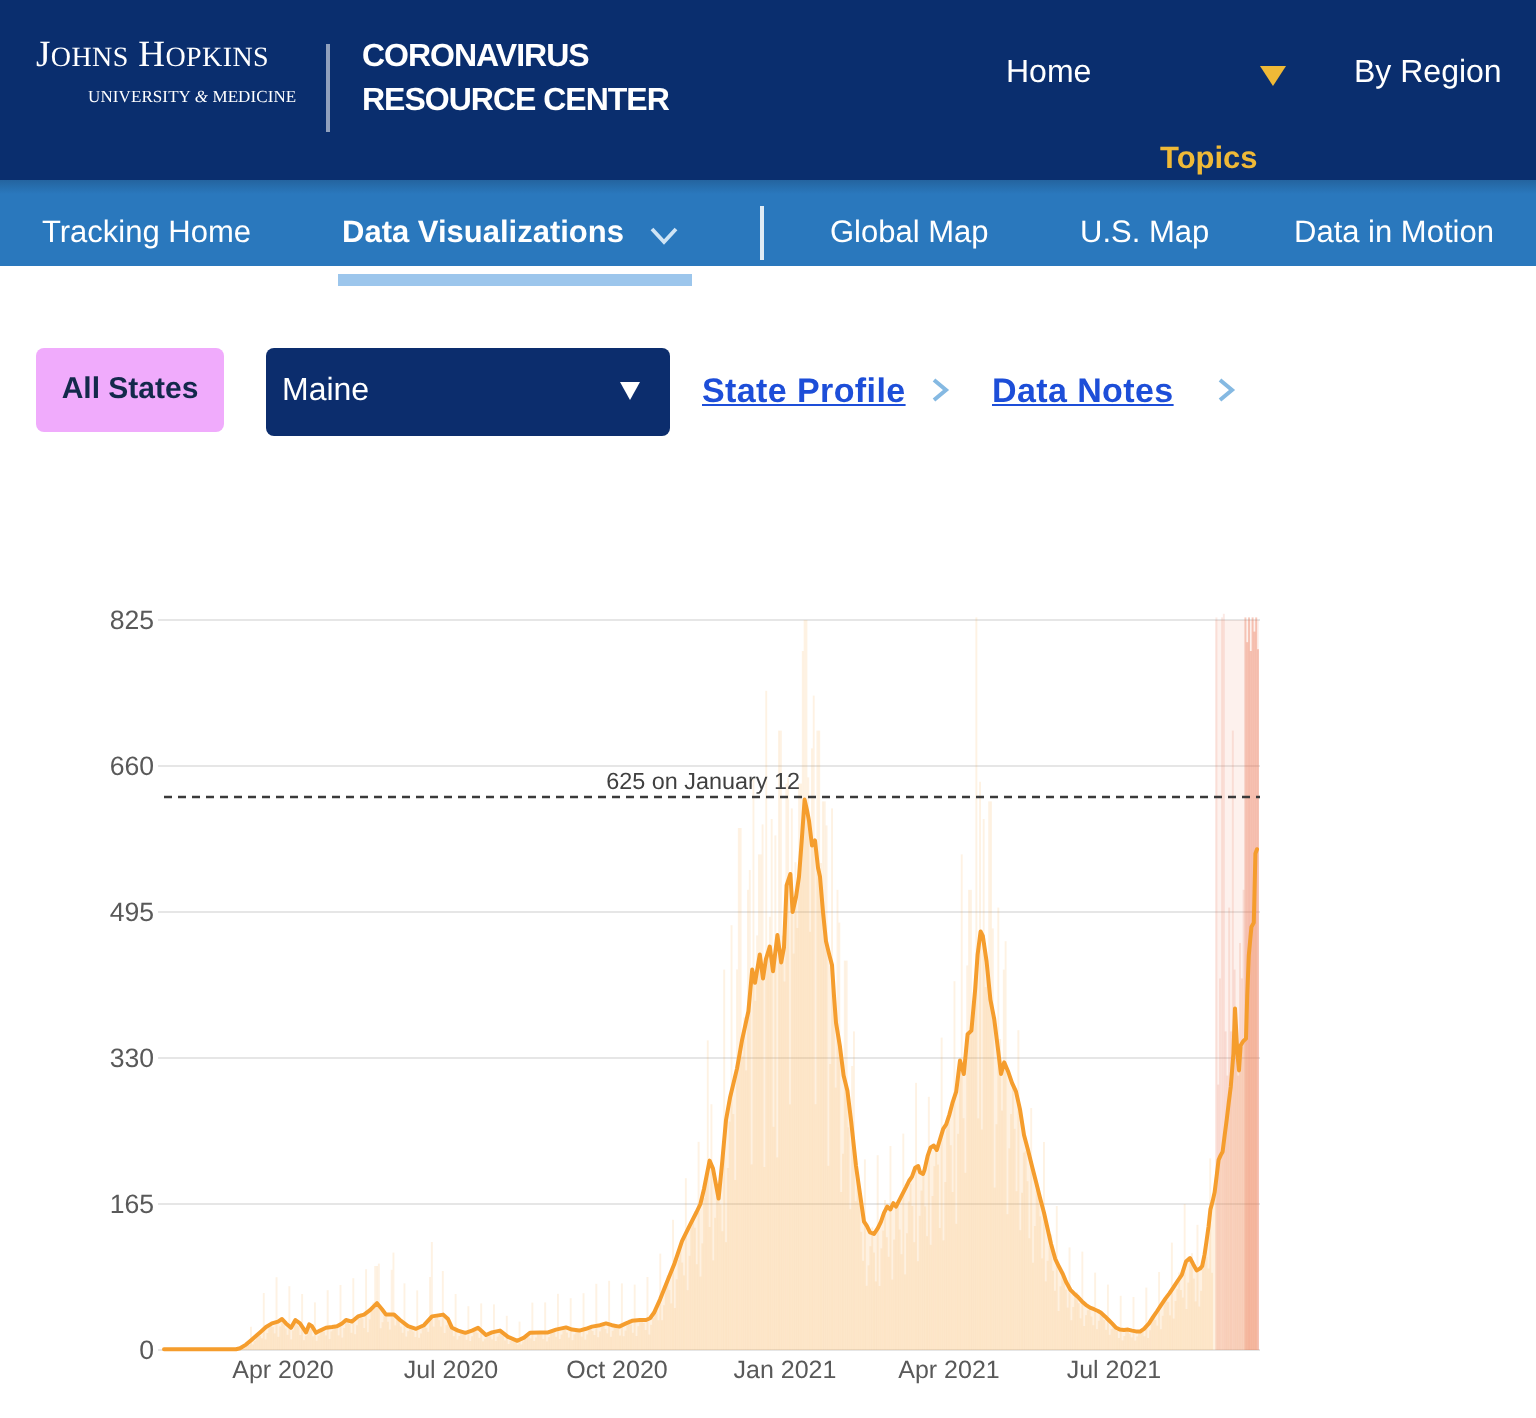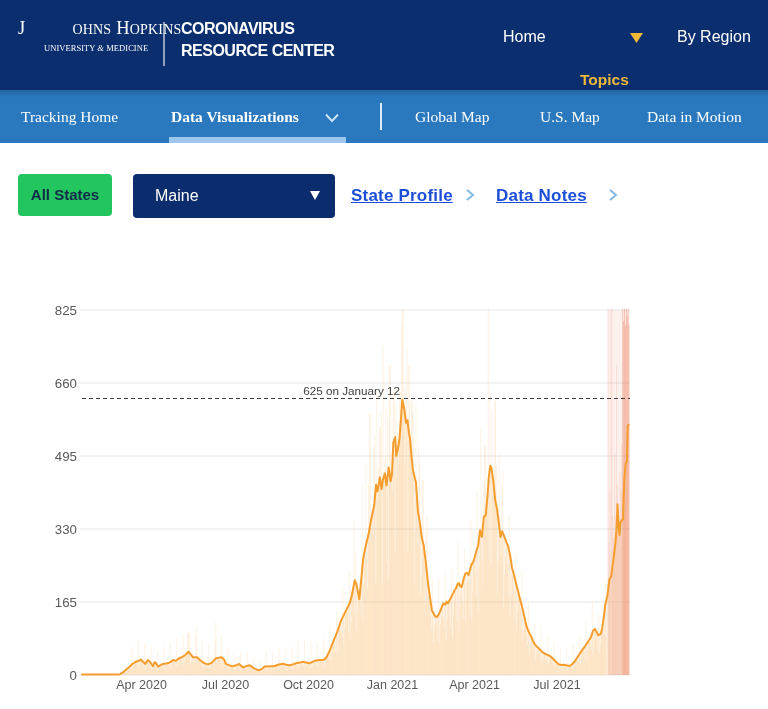--- a/index.html
+++ b/index.html
@@ -4,34 +4,34 @@
 *{margin:0;padding:0;box-sizing:border-box;}
 body{width:768px;height:709px;background:#fff;font-family:"Liberation Sans",sans-serif;position:relative;overflow:hidden;}
 .hdr{position:absolute;left:0;top:0;width:768px;height:90px;background:#0a2e6e;}
 .jhu{position:absolute;left:18px;top:18px;color:#fff;}
 .jhu1{font-family:"Liberation Serif",serif;font-size:18.5px;letter-spacing:0.2px;white-space:nowrap;}
 .jhu2{font-family:"Liberation Serif",serif;font-size:8.5px;letter-spacing:0.05px;margin-top:4px;margin-left:26px;white-space:nowrap;}
 .hdiv{position:absolute;left:163px;top:22px;width:2px;height:44px;background:rgba(255,255,255,0.55);}
 .crc{position:absolute;left:181px;top:18px;color:#fff;font-weight:bold;font-size:16px;letter-spacing:-0.5px;line-height:22px;}
 .topnav{position:absolute;top:0;left:0;width:768px;height:96px;}
 .topnav span{position:absolute;top:28px;font-size:16px;color:#fff;white-space:nowrap;}
-.bar2{position:absolute;left:0;top:90px;width:768px;height:53px;background:linear-gradient(#24649f,#2a78bd 7px);font-family:Liberation Serif, serif;}
+.bar2{position:absolute;left:0;top:90px;width:768px;height:43px;background:linear-gradient(#24649f,#2a78bd 7px);}
 .bar2 span{position:absolute;top:0;height:53px;line-height:53px;font-size:15.5px;color:#fff;white-space:nowrap;}
 .dvund{position:absolute;left:169px;top:137px;width:177px;height:6px;background:#9cc6ec;}
 .vdiv2{position:absolute;left:380px;top:103px;width:2px;height:27px;background:rgba(255,255,255,0.85);}
-.allstates{position:absolute;left:18px;top:174px;width:94px;height:42px;background:#22c55e;border-radius:4px;color:#13294b;font-size:15px;font-weight:bold;text-align:center;line-height:42px;}
-.mainesel{position:absolute;left:133px;top:174px;width:202px;height:44px;background:#0c2d6d;border-radius:4px;color:#fff;font-size:16px;line-height:44px;padding-left:22px;}
+.allstates{position:absolute;left:18px;top:174px;width:94px;height:42px;background:#f0abfc;border-radius:4px;color:#13294b;font-size:15px;font-weight:bold;text-align:center;line-height:42px;}
+.mainesel{position:absolute;left:133px;top:174px;width:202px;height:44px;background:#0c2d6d;border-radius:4px;color:#fff;font-size:16px;line-height:44px;padding-left:8px;}
 .mainesel .tri{position:absolute;right:15px;top:17px;width:0;height:0;border-left:5.5px solid transparent;border-right:5.5px solid transparent;border-top:9.5px solid #fff;}
 .lnk{position:absolute;top:186px;font-size:17px;color:#1d4ed8;text-decoration:underline;letter-spacing:0.2px;font-weight:bold;}
 .chev{position:absolute;top:189px;width:12px;height:12px;}
 </style></head>
 <body>
 <div class="hdr"></div>
 <div class="jhu">
- <div class="jhu1">J<span style="font-size:14px;margin-left:47px;">OHNS</span> H<span style="font-size:14px;font-family:Liberation Serif, serif;">OPKINS</span></div>
+ <div class="jhu1">J<span style="font-size:14px;">OHNS</span> H<span style="font-size:14px;font-family:Liberation Serif, serif;">OPKINS</span></div>
  <div class="jhu2">UNIVERSITY <i style="font-family:'Liberation Serif',serif;">&amp;</i> MEDICINE</div>
 </div>
 <div class="hdiv"></div>
 <div class="crc">CORONAVIRUS<br>RESOURCE CENTER</div>
 <div class="topnav">
  <span style="left:503px;">Home</span>
  <span style="left:580px;color:#efb937;font-weight:bold;font-size:15.5px;margin-top:43px;">Topics</span>
  <svg style="position:absolute;left:630px;top:33px;" width="13" height="11" viewBox="0 0 13 11">
       <path d="M0 0 H13 L6.5 10 Z" fill="#efb937"></path>
     </svg>

